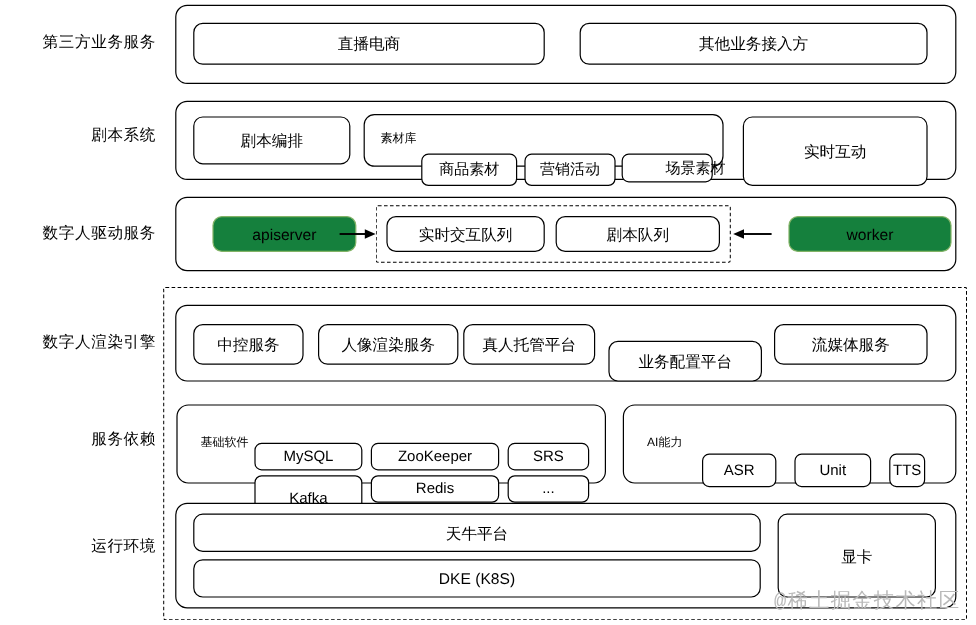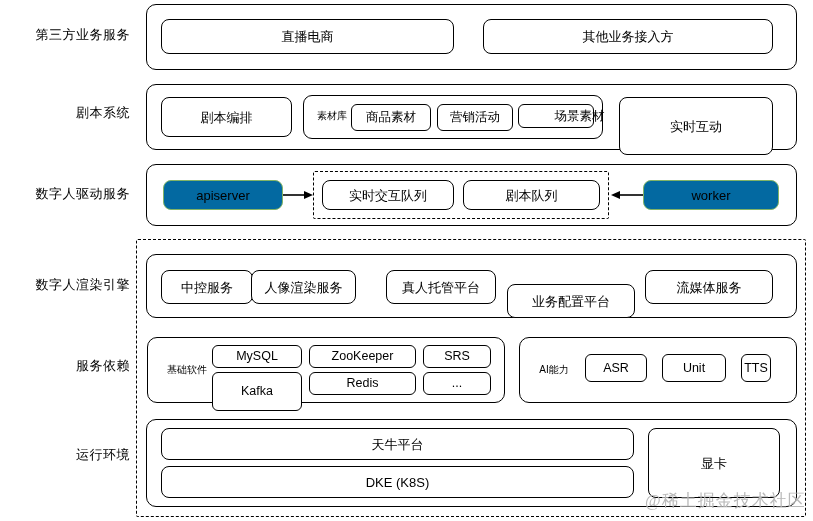--- a/index.html
+++ b/index.html
@@ -49,24 +49,26 @@
     align-items: center;
     justify-content: center;
     font-size: 13px;
     line-height: 1;
     text-align: center;
     white-space: nowrap;
   }
   .node.small {
     font-size: 12.5px;
     border-radius: 6px;
+    margin-top: 24px;
   }
   .node.green {
-    background: #0369a1;
+    background: #15803d;
     border-color: #82b366;
+    margin-left: 14px;
   }
   .dashed-box {
     position: absolute;
     border: 1.6px dashed #000000;
     border-radius: 2px;
     background: transparent;
     box-sizing: border-box;
   }
   .outer-dashed {
     position: absolute;
@@ -87,21 +89,21 @@
     position: absolute;
     overflow: visible;
   }
   
   .watermark {
     position: absolute;
     font-size: 17px;
     color: #b9b9b9;
     white-space: nowrap;
     letter-spacing: 1px;
-    font-family: Liberation Serif, serif;
+    font-family: Liberation Mono, monospace;
   }
 </style>
 </head>
 <body>
 
 <div id="diagram">
 
   <div class="row-label" style="left:10px; top:27px;">第三方业务服务</div>
   <div class="row-label" style="left:10px; top:105px;">剧本系统</div>
   <div class="row-label" style="left:10px; top:186px;">数字人驱动服务</div>
@@ -141,21 +143,21 @@
     <polygon points="30,9 21,5 21,13" fill="#000"></polygon>
   </svg>
 
   <svg class="arrow-svg" style="left:609px; top:186px;" width="36" height="20">
     <line x1="34" y1="9" x2="8" y2="9" stroke="#000" stroke-width="1.6"></line>
     <polygon points="2,9 11,5 11,13" fill="#000"></polygon>
   </svg>
 
   <div class="band" style="left:146px; top:254px; width:651px; height:64px;"></div>
   <div class="node" style="left:161px; top:270px; width:92px; height:34px;">中控服务</div>
-  <div class="node" style="left:251px; top:270px; width:105px; height:34px;text-align:right;">人像渲染服务</div>
+  <div class="node" style="left:265px; top:270px; width:117px; height:34px;text-align:right;">人像渲染服务</div>
   <div class="node" style="left:386px; top:270px; width:110px; height:34px;">真人托管平台</div>
   <div class="node" style="left:507px; top:284px; width:128px; height:34px;">业务配置平台</div>
   <div class="node" style="left:645px; top:270px; width:128px; height:34px;">流媒体服务</div>
 
   <div class="band" style="left:147px; top:337px; width:358px; height:66px;"></div>
   <div class="group-label" style="left:156px; top:365px; width:62px;">基础软件</div>
   <div class="node small" style="left:212px; top:345px; width:90px; height:23px;">MySQL</div>
   <div class="node small" style="left:309px; top:345px; width:107px; height:23px;">ZooKeeper</div>
   <div class="node small" style="left:423px; top:345px; width:68px; height:23px;">SRS</div>
   <div class="node small" style="left:212px; top:372px; width:90px; height:39px;">Kafka</div>

